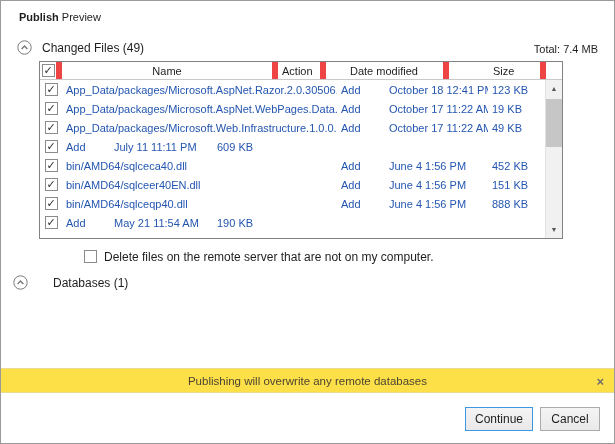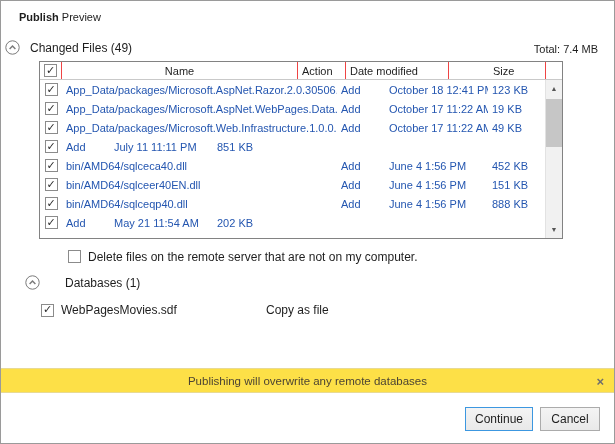--- a/index.html
+++ b/index.html
@@ -7,34 +7,34 @@
   .dialog {
     position:relative; width:615px; height:444px;
     border:1px solid #9a9a9a; background:#fff;
     font-family:"Liberation Sans","DejaVu Sans",sans-serif;
     color:#1e1e1e; overflow:hidden;
   }
   .title { position:absolute; left:18px; top:10px; font-size:11px; font-weight:bold; }
   .title .light { font-weight:normal; }
 
   .section-hdr { position:absolute; display:flex; align-items:center; gap:10px; font-size:12px; }
-  #sec-files { left:4px; top:39px; }
-  #sec-db    { left:24px; top:274px;gap:25px; }
+  #sec-files { left:16px; top:39px; }
+  #sec-db    { left:12px; top:274px;gap:25px; }
   .total { position:absolute; right:16px; top:42px; font-size:11px; }
 
   .icon-circle { width:15px; height:15px; flex:none; display:block; }
 
   .table { position:absolute; left:38px; top:60px; width:524px; height:178px;
            border:1px solid #828282; background:#fff; font-size:11px; }
   .thead { display:flex; height:18px; border-bottom:1px solid #c9c9c9; align-items:stretch; }
-  .th { display:flex; align-items:center; border-right:1px solid #ef4444; padding:0 4px; color:#1e1e1e; }
+  .th { display:flex; align-items:center; border-right:6px solid #ef4444; padding:0 4px; color:#1e1e1e; }
   .th.cb { width:22px; justify-content:center; padding:0; }
   .th.name { flex:1; justify-content:center; }
   .th.action { width:48px; }
-  .th.date { width:103px; }
+  .th.date { width:103px;margin-left:20px; }
   .th.size { width:57px;margin-left:40px; }
   .th.spacer { width:16px; border-right:none; }
 
   .tbody { position:absolute; top:18px; left:0; right:17px; bottom:0; overflow:hidden; }
   .tr { display:flex; height:19px; align-items:center; color:#2456b0; }
   .td { padding:0 4px; white-space:nowrap; overflow:hidden; }
   .td.cb { width:22px; display:flex; justify-content:center; padding:0; }
   .td.name { flex:1; }
   .td.action { width:48px; }
   .td.date { width:103px; }
@@ -45,21 +45,21 @@
   .varrow { position:absolute; left:0; width:16px; height:17px; display:flex;
             align-items:center; justify-content:center; font-size:7px; color:#555; }
   .varrow.up { top:0; } .varrow.down { bottom:0; }
   .vthumb { position:absolute; left:0; right:0; top:19px; height:48px; background:#c6c6c6; }
 
   .cbx { width:13px; height:13px; border:1px solid #8b8b8b; background:#fff;
          display:inline-flex; align-items:center; justify-content:center; flex:none; }
   .cbx.checked::after { content:"✓"; font-size:11px; line-height:1; color:#2b2b2b;
                         font-weight:bold; margin-top:-1px; }
 
-  .delete-row { position:absolute; left:32px; top:249px; display:flex; align-items:flex-start;
+  .delete-row { position:absolute; left:48px; top:249px; display:flex; align-items:flex-start;
                 gap:7px; font-size:12px; color:#1e1e1e;padding-left:35px; }
 
   .db-row { position:absolute; left:40px; top:302px; width:420px; display:flex;
             align-items:center; gap:7px; font-size:12px; }
   .db-action { position:absolute; left:225px; }
 
   .warning { position:absolute; left:0; right:0; top:367px; height:25px;
              background:#fde047; border-top:1px solid #e8da93; border-bottom:1px solid #e8da93;
              display:flex; align-items:center; justify-content:center;
              font-size:11.5px; color:#4c4433; }
@@ -130,21 +130,21 @@
         <div class="td action">Add</div>
         <div class="td date">October 17 11:22 AM</div>
         <div class="td size">49 KB</div>
       </div>
       <div class="tr">
         <div class="td cb">
             <span class="cbx checked"></span>
           </div>
         <div class="td action">Add</div>
         <div class="td date">July 11 11:11 PM</div>
-        <div class="td size">851 KB</div>
+        <div class="td size">609 KB</div>
       </div>
       <div class="tr">
         <div class="td cb">
             <span class="cbx checked"></span>
           </div>
         <div class="td name">bin/AMD64/sqlceca40.dll</div>
         <div class="td action">Add</div>
         <div class="td date">June 4 1:56 PM</div>
         <div class="td size">452 KB</div>
       </div>
@@ -165,21 +165,21 @@
         <div class="td action">Add</div>
         <div class="td date">June 4 1:56 PM</div>
         <div class="td size">888 KB</div>
       </div>
       <div class="tr">
         <div class="td cb">
             <span class="cbx checked"></span>
           </div>
         <div class="td action">Add</div>
         <div class="td date">May 21 11:54 AM</div>
-        <div class="td size">202 KB</div>
+        <div class="td size">190 KB</div>
       </div>
     </div>
 
     <div class="vscroll">
       <div class="varrow up">▲</div>
       <div class="vthumb"></div>
       <div class="varrow down">▼</div>
     </div>
   </div>
 
@@ -189,25 +189,20 @@
   </div>
 
   <div class="section-hdr" id="sec-db">
     <svg class="icon-circle" viewBox="0 0 15 15">
       <circle cx="7.5" cy="7.5" r="6.7" fill="#ffffff" stroke="#7a7a7a" stroke-width="1"></circle>
       <polyline points="4.6,9 7.5,5.9 10.4,9" fill="none" stroke="#7a7a7a" stroke-width="1.4"></polyline>
     </svg>
     <span>Databases (1)</span>
   </div>
 
-  <div class="db-row">
-    <span class="cbx checked"></span>
-    <span>WebPagesMovies.sdf</span>
-    <span class="db-action">Copy as file</span>
-  </div>
 
   <div class="warning">
     <span>Publishing will overwrite any remote databases</span>
     <span class="warning-close">×</span>
   </div>
 
   <button class="footer-btn" id="btn-cancel">Cancel</button>
   <button class="footer-btn" id="btn-continue">Continue</button>
 
 </div>

